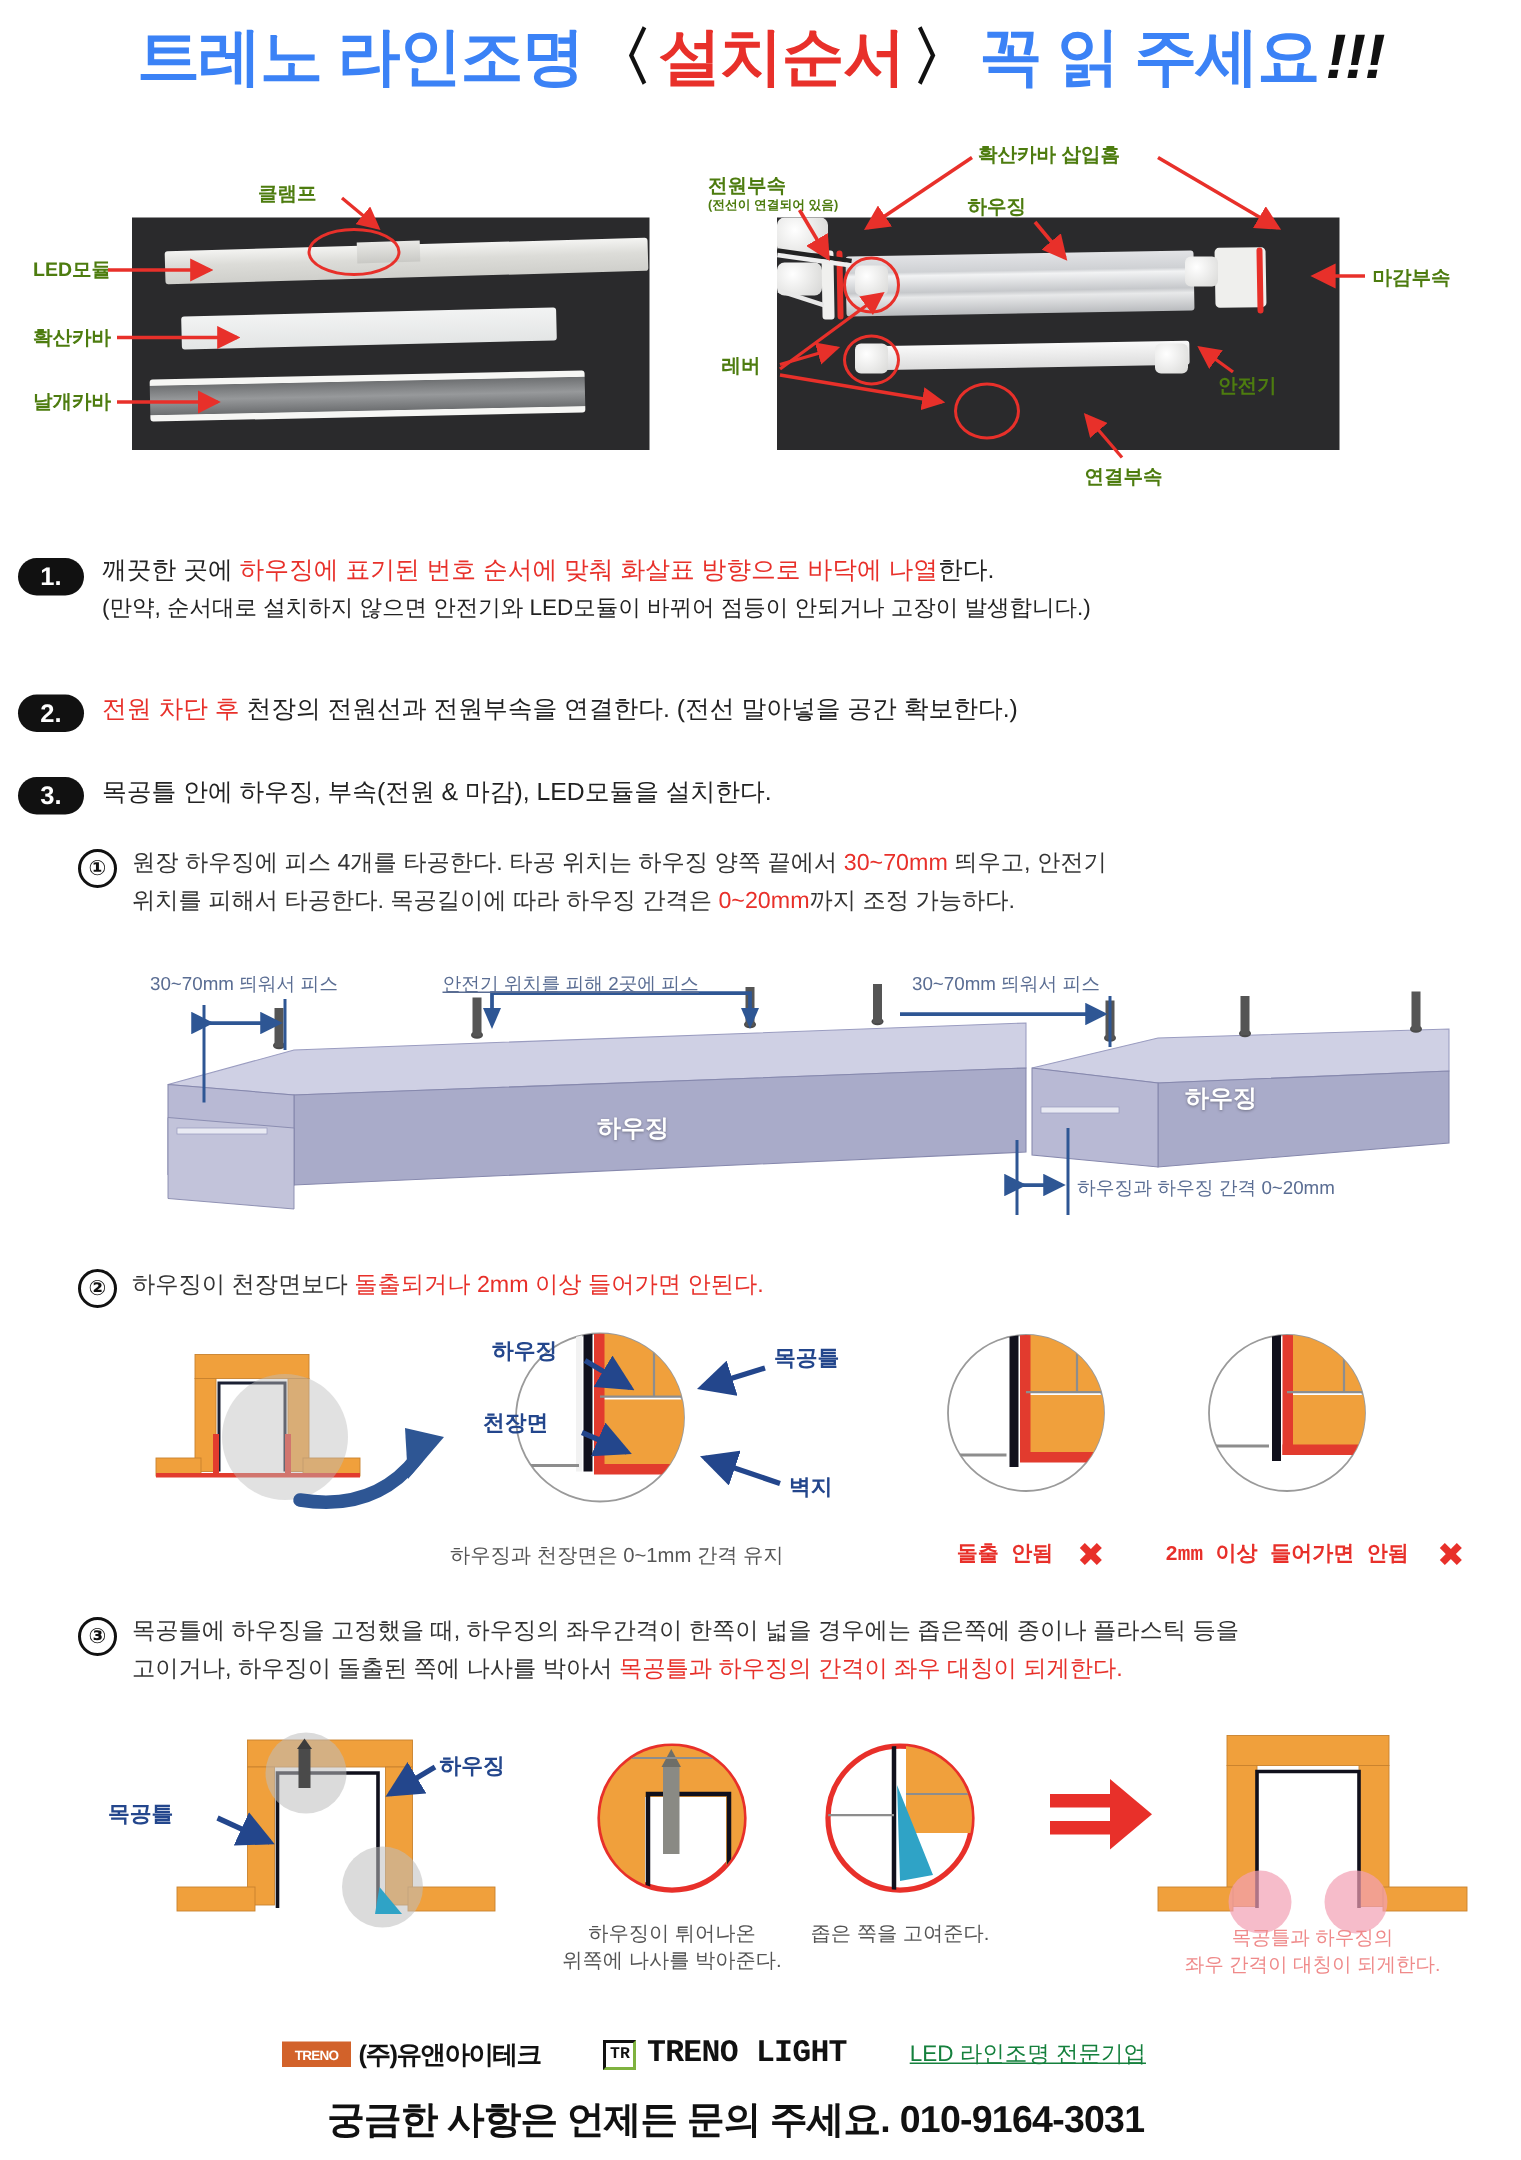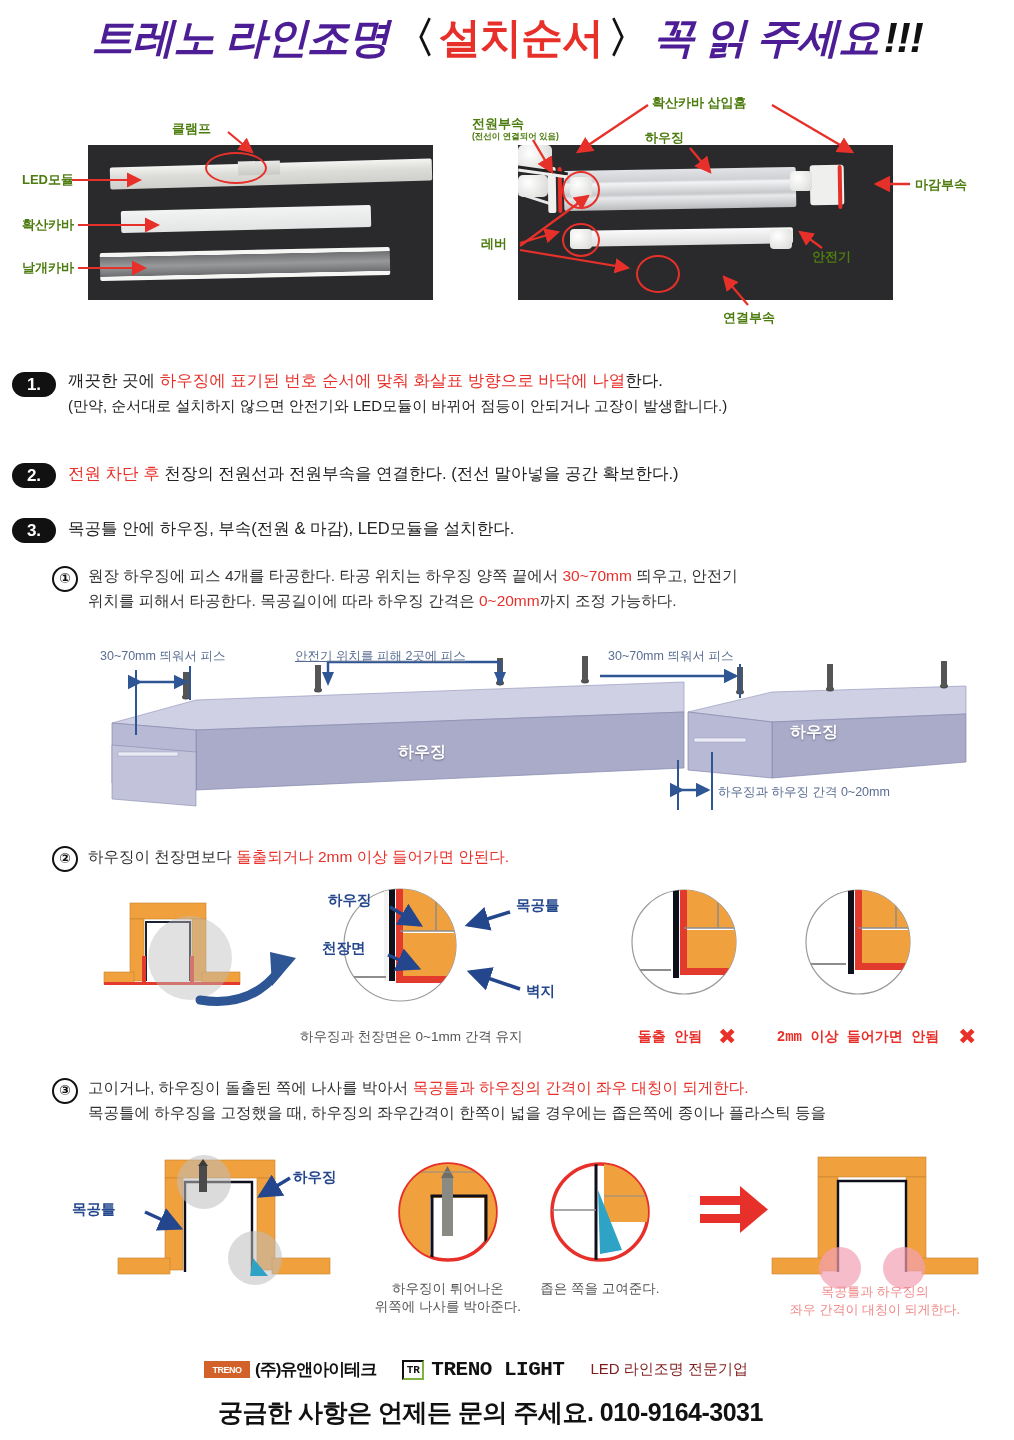--- a/index.html
+++ b/index.html
@@ -22,21 +22,21 @@
     top: 10px; left: 0; width: 1014px;
     text-align: center;
     white-space: nowrap;
   }
   .title-bar span {
     font-size: 42px;
     font-weight: bold;
     letter-spacing: -1px;
     vertical-align: middle;
   }
-  .t-black { color: #4c1d95; font-style: italic; }
+  .t-black { color: #3b82f6; }
   .t-red   { color: #e8302a; }
   .t-brk   { color: #111111; font-size: 46px; font-weight: normal; }
   .t-excl  { color: #111111; font-style: italic; }
 
   
   .photo { position: absolute; background:#2a2a2c; overflow:hidden; }
   .photo-left  { left: 88px;  top: 145px; width: 345px; height: 155px; }
   .photo-right { left: 518px; top: 145px; width: 375px; height: 155px; }
 
   .bar { position:absolute; border-radius:2px; }
@@ -189,41 +189,41 @@
     position:absolute;
     color:#e8302a;
     font-size: 22px;
     font-weight: bold;
     line-height:1;
   }
 
   
   .footer-row {
     position:absolute; left:0; top:1358px; width:952px;
-    display:flex; align-items:center; justify-content:center; gap:26px;
+    display:flex; align-items:center; justify-content:center; gap:42px;
   }
   .logo-uni { display:flex; align-items:center; gap:5px; }
   .logo-mark {
     width: 46px; height: 17px;
     background: #d2622a;
     color:#fff; font-size:9px; font-weight:bold;
     display:flex; align-items:center; justify-content:center;
     letter-spacing:-.5px;
   }
   .logo-uni-text { font-size:17px; font-weight:bold; color:#111; letter-spacing:-1px; }
   .logo-treno { display:flex; align-items:center; gap:7px;font-family:Liberation Mono, monospace; }
   .treno-mark {
     width:22px; height:20px;
     border:2.5px solid #111; border-right-color:#7fb23f; border-bottom-color:#7fb23f;
     box-sizing:border-box;
     font-size:11px; font-weight:bold; color:#111;
     display:flex; align-items:center; justify-content:center;
   }
   .logo-treno-text { font-size:21px; font-weight:bold; color:#111; letter-spacing:-.5px; }
-  .footer-tag { font-size:15px; color:#7f1d1d; }
+  .footer-tag { font-size:15px; color:#15803d;text-decoration:underline; }
 
   .contact {
     position:absolute; left:0; top:1396px; width:981px;
     text-align:center;
     font-size:25px; font-weight:bold; color:#111;
     letter-spacing:-.5px;
   }
 </style>
 </head>
 <body>
@@ -478,24 +478,24 @@
 <div class="blabel" style="left:526px; top:982px;">벽지</div>
 
 <div class="cap" style="left:300px; top:1028px; width:212px;">하우징과 천장면은 0~1mm 간격 유지</div>
 <div class="cap-red" style="left:615px; top:1028px; width:110px;">돌출 안됨</div>
 <div class="xmark" style="left:718px; top:1026px;">✖</div>
 <div class="cap-red" style="left:768px; top:1028px; width:180px;">2mm 이상 들어가면 안됨</div>
 <div class="xmark" style="left:958px; top:1026px;">✖</div>
 
 <div class="cnum" style="left:52px; top:1078px;">③</div>
 <div class="sub-text" style="left:88px; top:1076px;">
+  <div>목공틀에 하우징을 고정했을 때, 하우징의 좌우간격이 한쪽이 넓을 경우에는 좁은쪽에 종이나 플라스틱 등을</div>
   <div>
     <span>고이거나, 하우징이 돌출된 쪽에 나사를 박아서 </span><span class="hl">목공틀과 하우징의 간격이 좌우 대칭이 되게한다.</span>
   </div>
-  <div>목공틀에 하우징을 고정했을 때, 하우징의 좌우간격이 한쪽이 넓을 경우에는 좁은쪽에 종이나 플라스틱 등을</div>
 </div>
 
 <svg class="svg-overlay" viewBox="0 0 1014 1440">
 
   <g>
     <rect x="165" y="1160" width="110" height="18" fill="#f0a03c" stroke="#c8822e" stroke-width="0.6"></rect>
     <rect x="165" y="1178" width="18" height="92" fill="#f0a03c" stroke="#c8822e" stroke-width="0.6"></rect>
     <rect x="257" y="1178" width="18" height="92" fill="#f0a03c" stroke="#c8822e" stroke-width="0.6"></rect>
     <rect x="118" y="1258" width="52" height="16" fill="#f0a03c" stroke="#c8822e" stroke-width="0.6"></rect>
     <rect x="272" y="1258" width="58" height="16" fill="#f0a03c" stroke="#c8822e" stroke-width="0.6"></rect>

